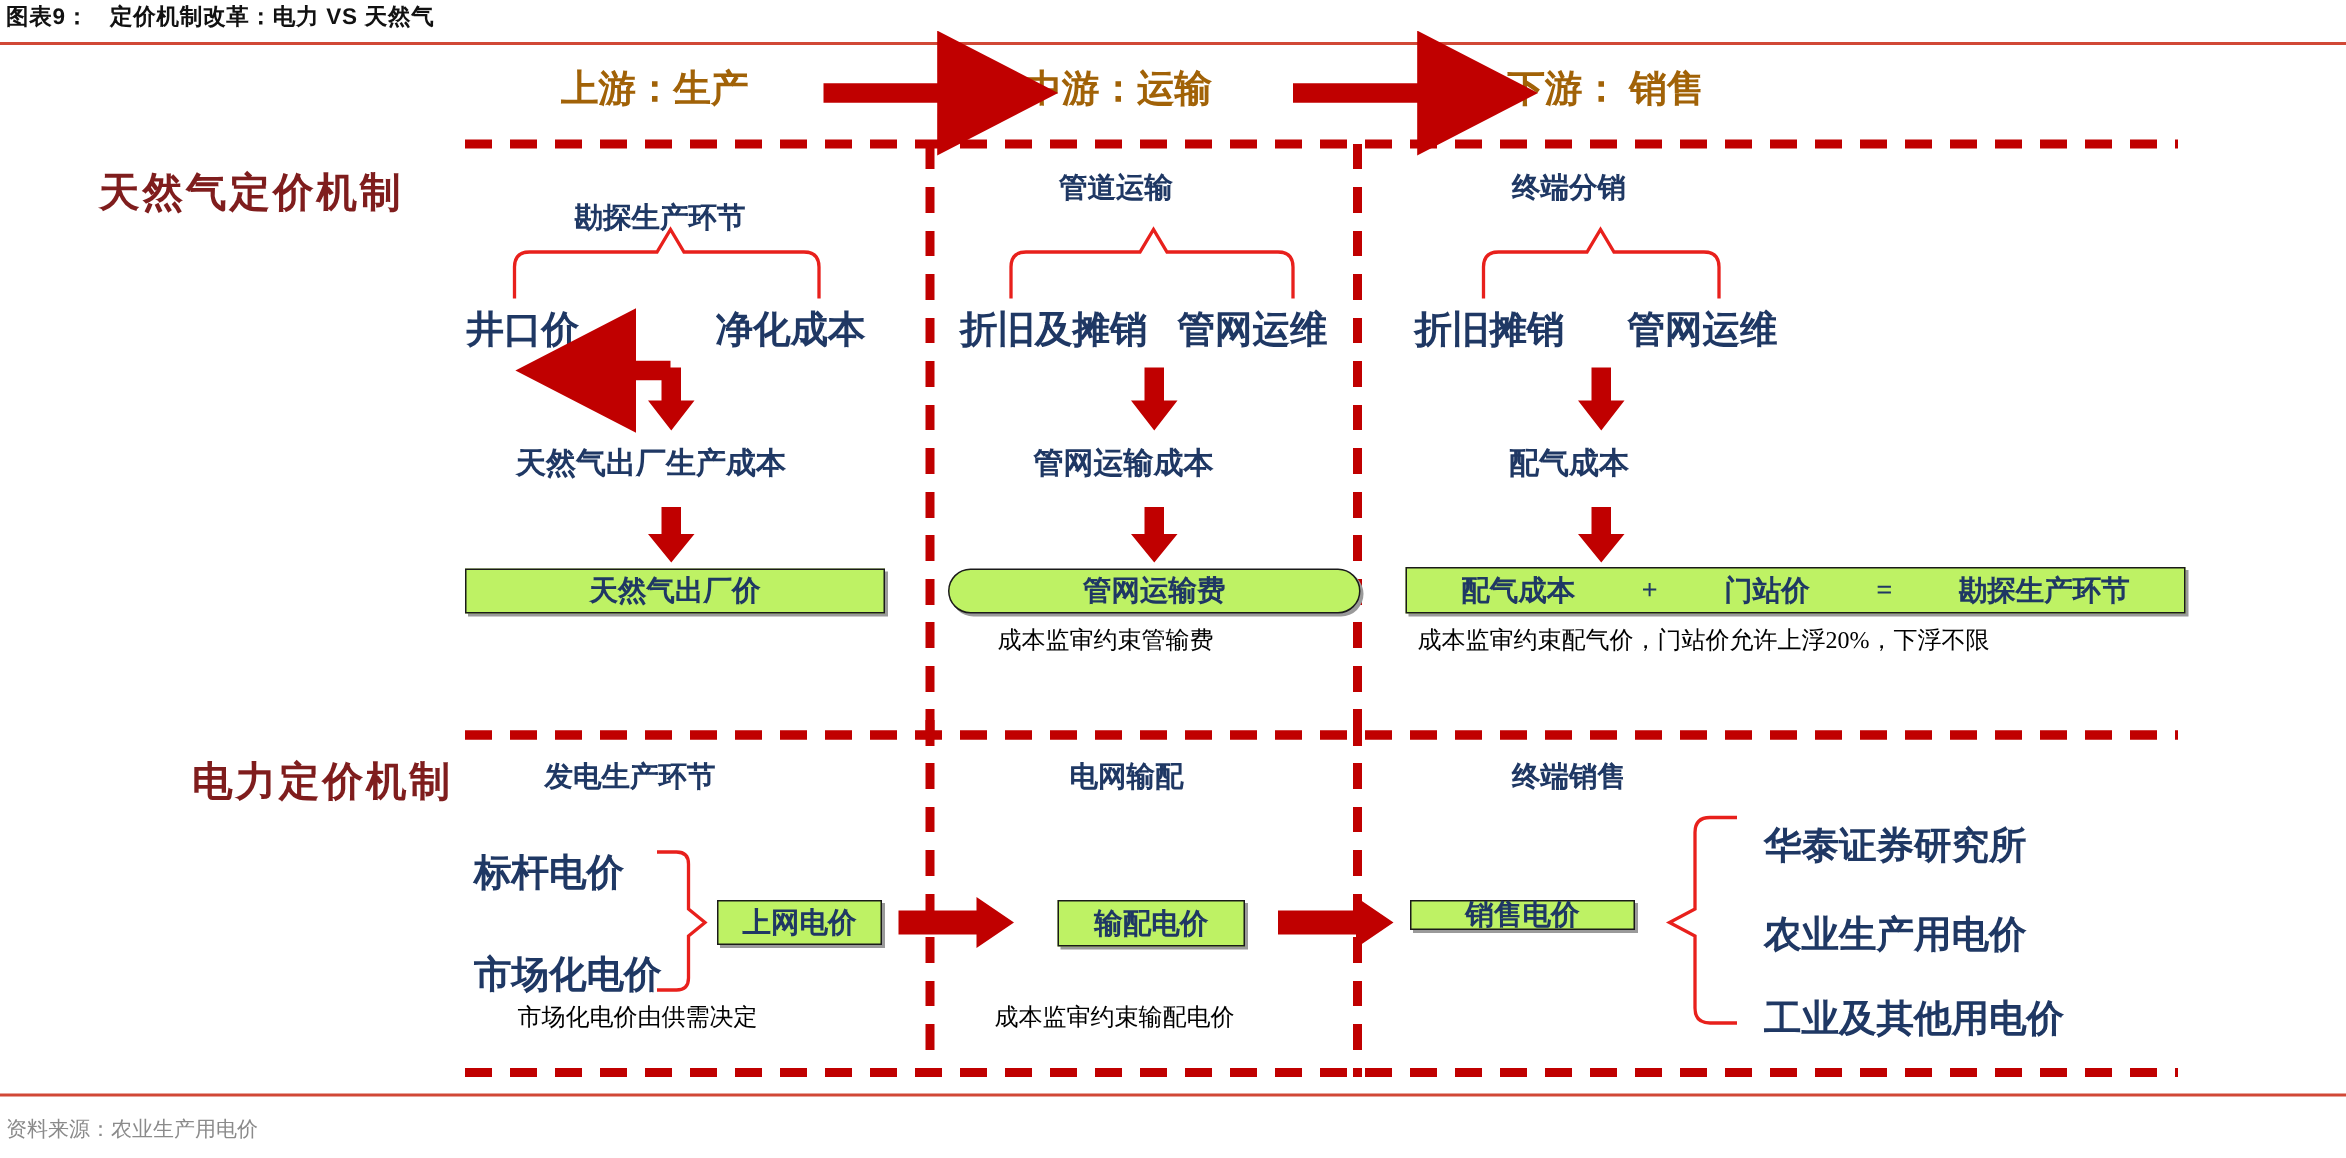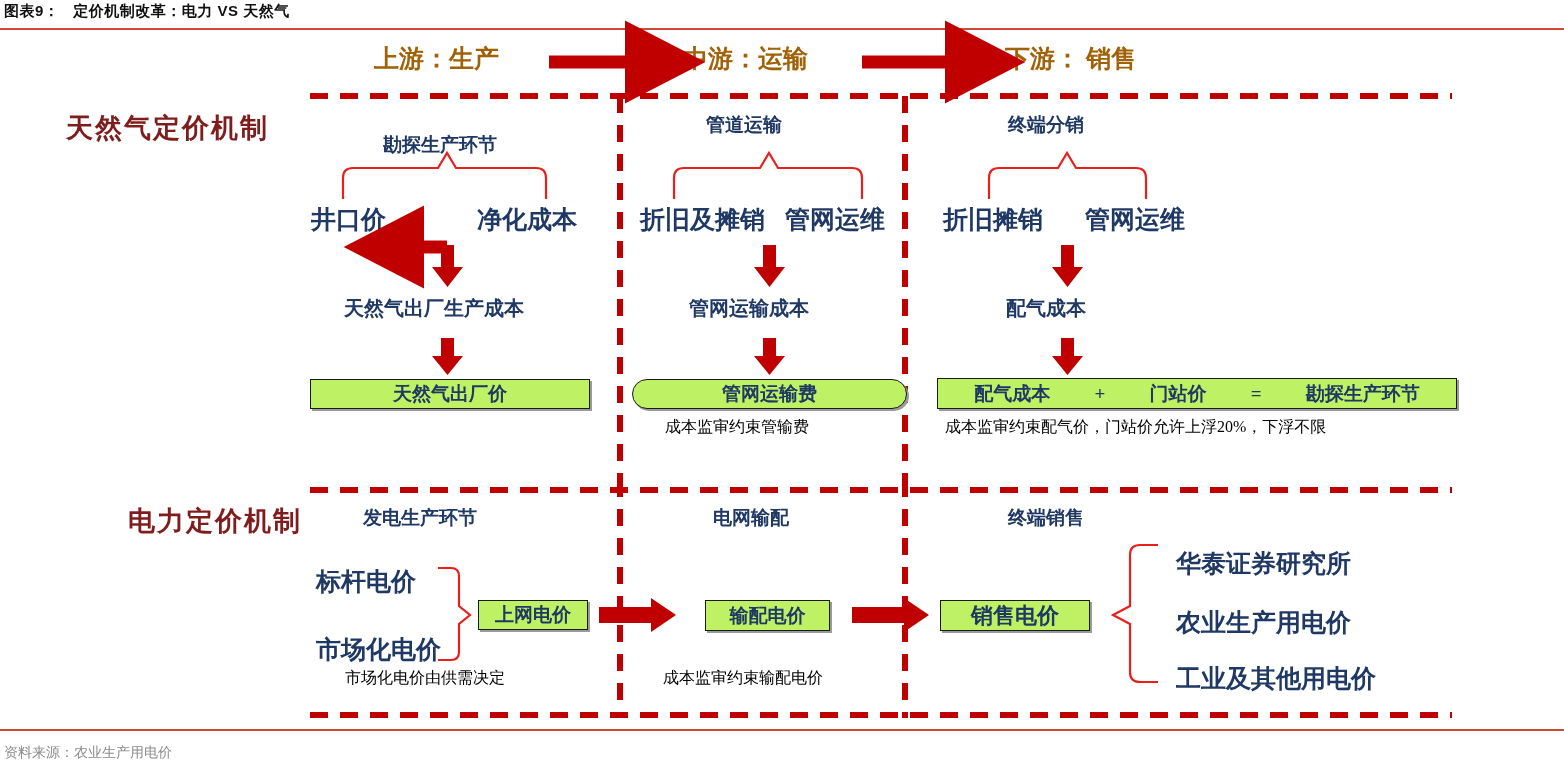--- a/index.html
+++ b/index.html
@@ -188,21 +188,21 @@
   <div class="blue lbl-item" style="left:316px; top:565px;">标杆电价</div>
   <div class="blue lbl-item" style="left:316px; top:633px;">市场化电价</div>
   <div class="obox" style="left:478px; top:600px; width:110px; height:30px; font-size:19px;">上网电价</div>
   <div class="red-note" style="left:345px; top:668px;">市场化电价由供需决定</div>
 
   <div class="blue lbl-stage" style="left:713px; top:505px;">电网输配</div>
   <div class="obox" style="left:705px; top:600px; width:125px; height:31px; font-size:19px;">输配电价</div>
   <div class="red-note" style="left:663px; top:668px;">成本监审约束输配电价</div>
 
   <div class="blue lbl-stage" style="left:1008px; top:505px;">终端销售</div>
-  <div class="obox" style="left:940px; top:600px; width:150px; height:31px; font-size:22px;">销售电价</div>
+  <div class="obox" style="left:940px; top:600px; width:150px; height:20px; font-size:19px;">销售电价</div>
   <div class="blue lbl-item" style="left:1176px; top:547px;">华泰证券研究所</div>
   <div class="blue lbl-item" style="left:1176px; top:606px;">农业生产用电价</div>
   <div class="blue lbl-item" style="left:1176px; top:662px;">工业及其他用电价</div>
 
   <svg class="ovl" viewBox="0 0 1564 772">
     <defs>
       <marker id="ah" markerWidth="9" markerHeight="9" refX="0.4" refY="3.2" orient="auto">
         <path d="M0,0 L0,6.4 L6.2,3.2 z" fill="#C00000"></path>
       </marker>
     </defs>

